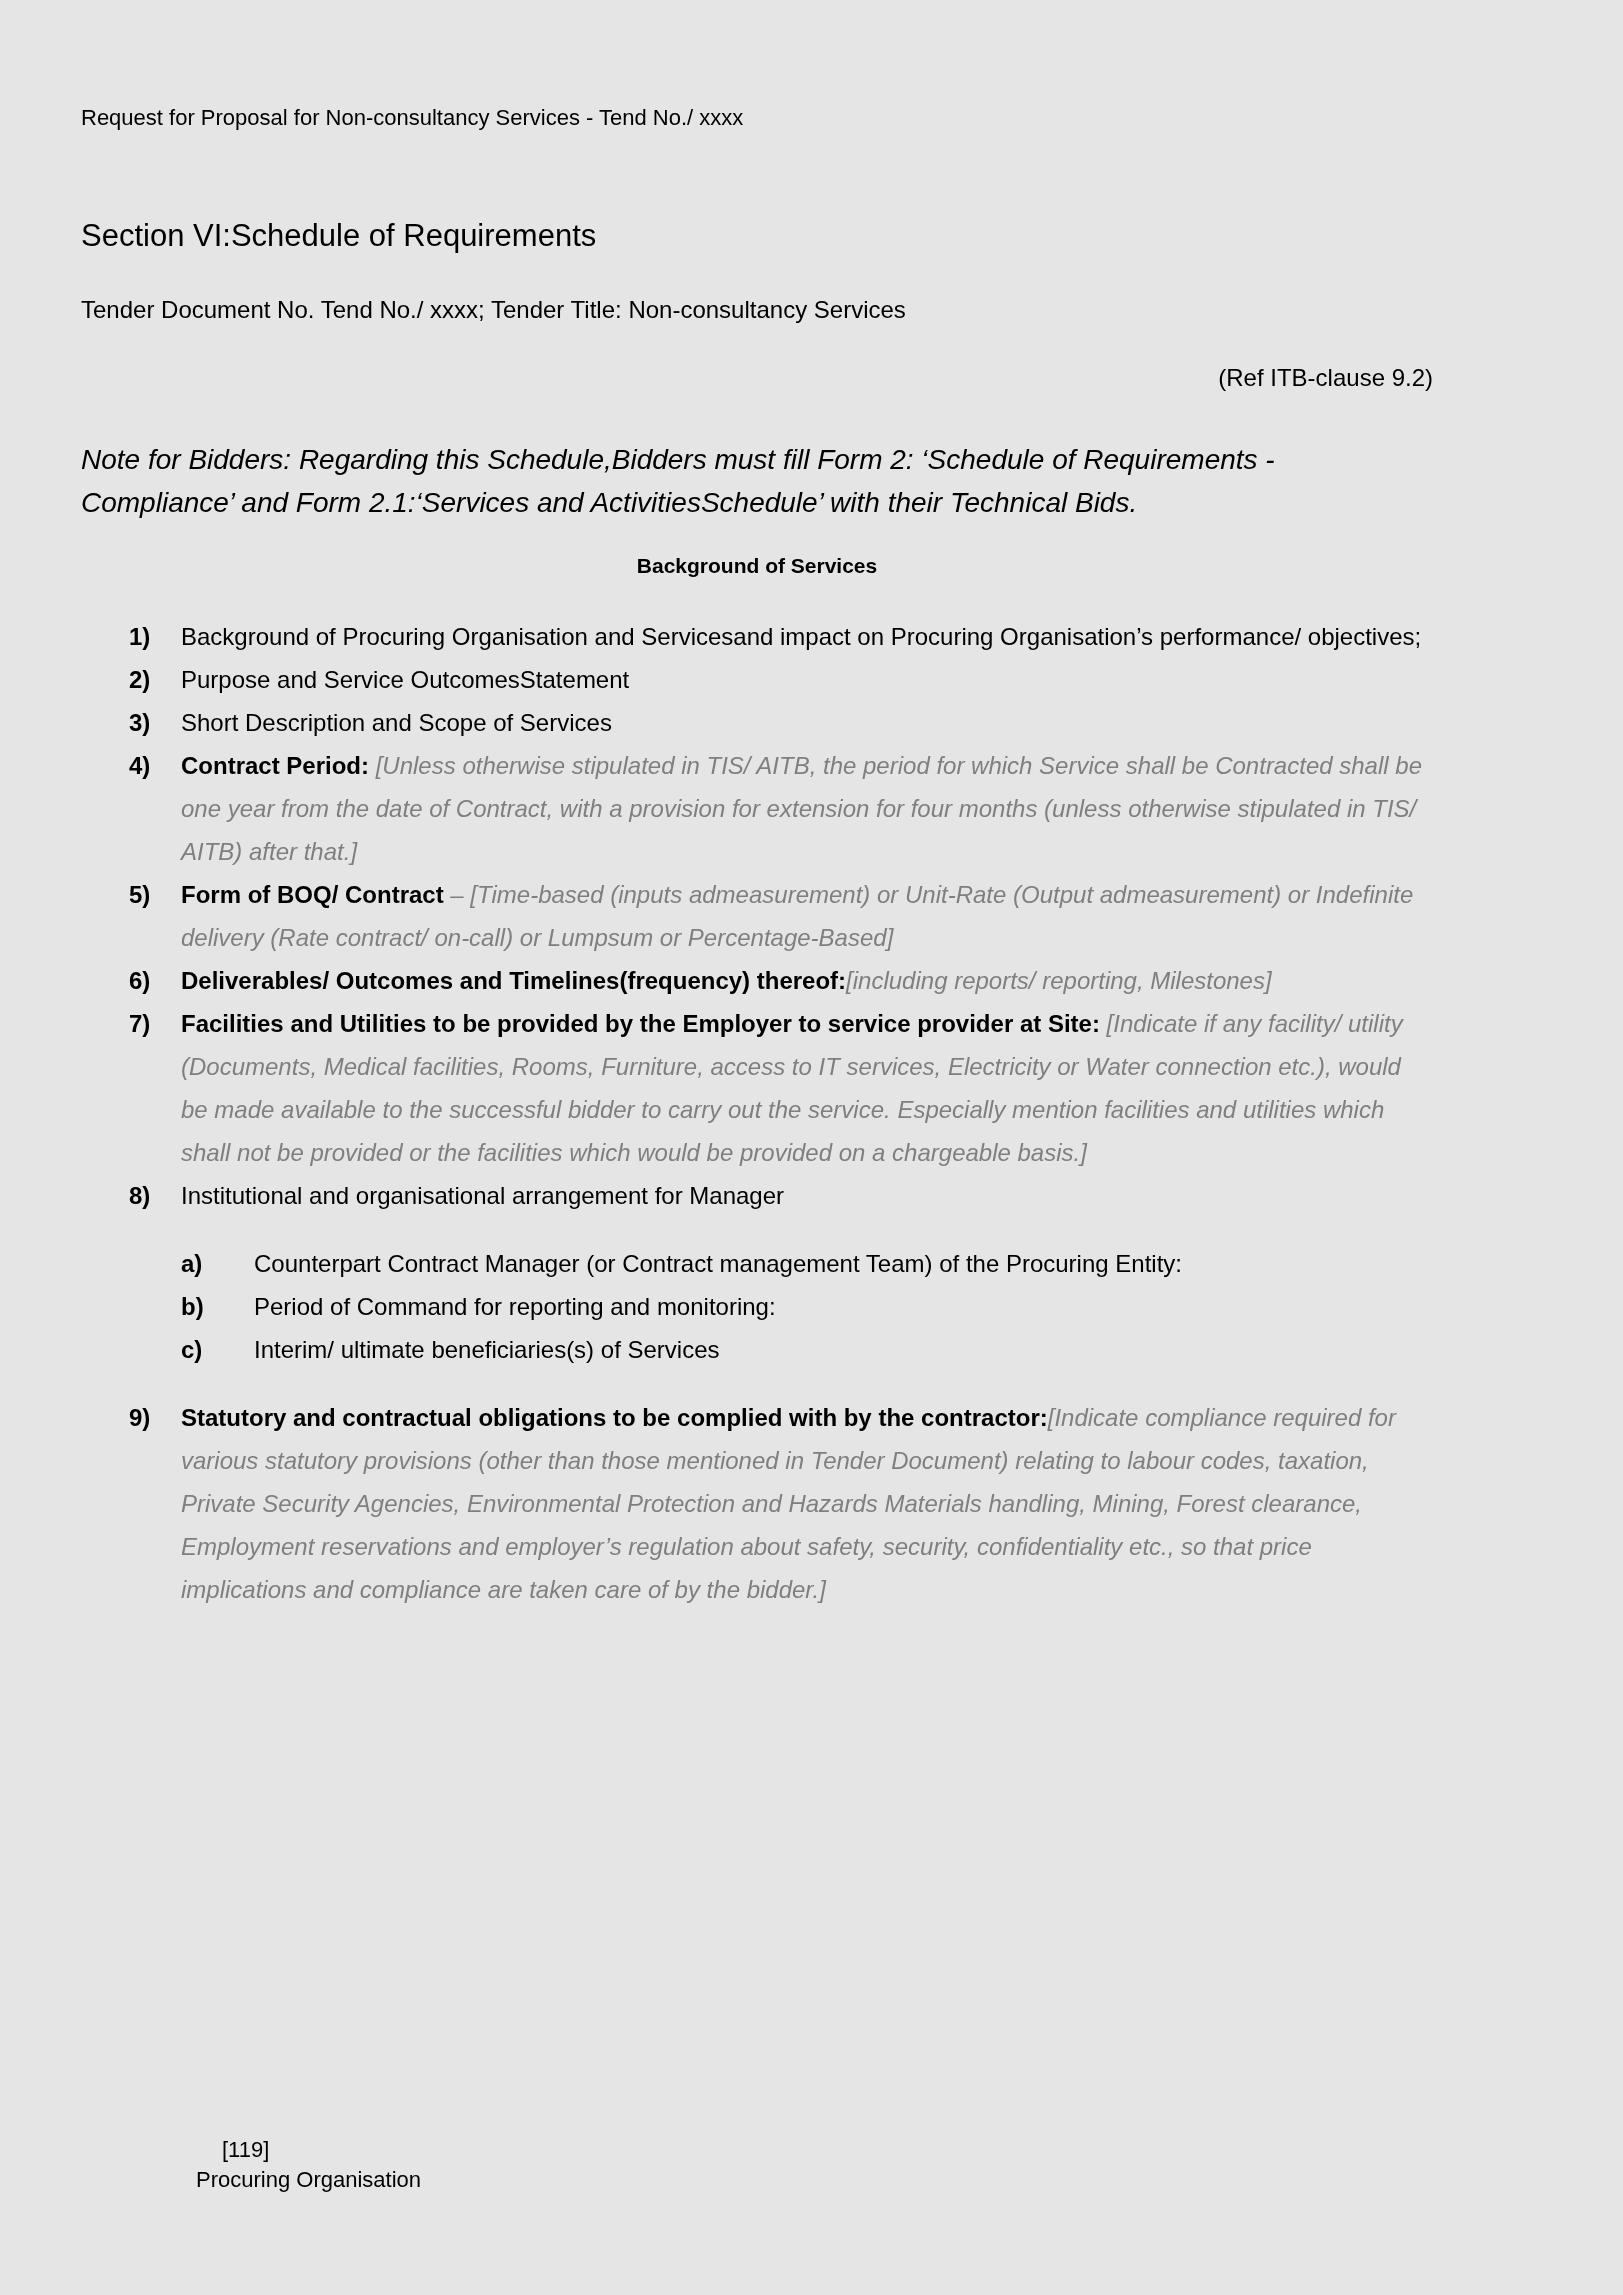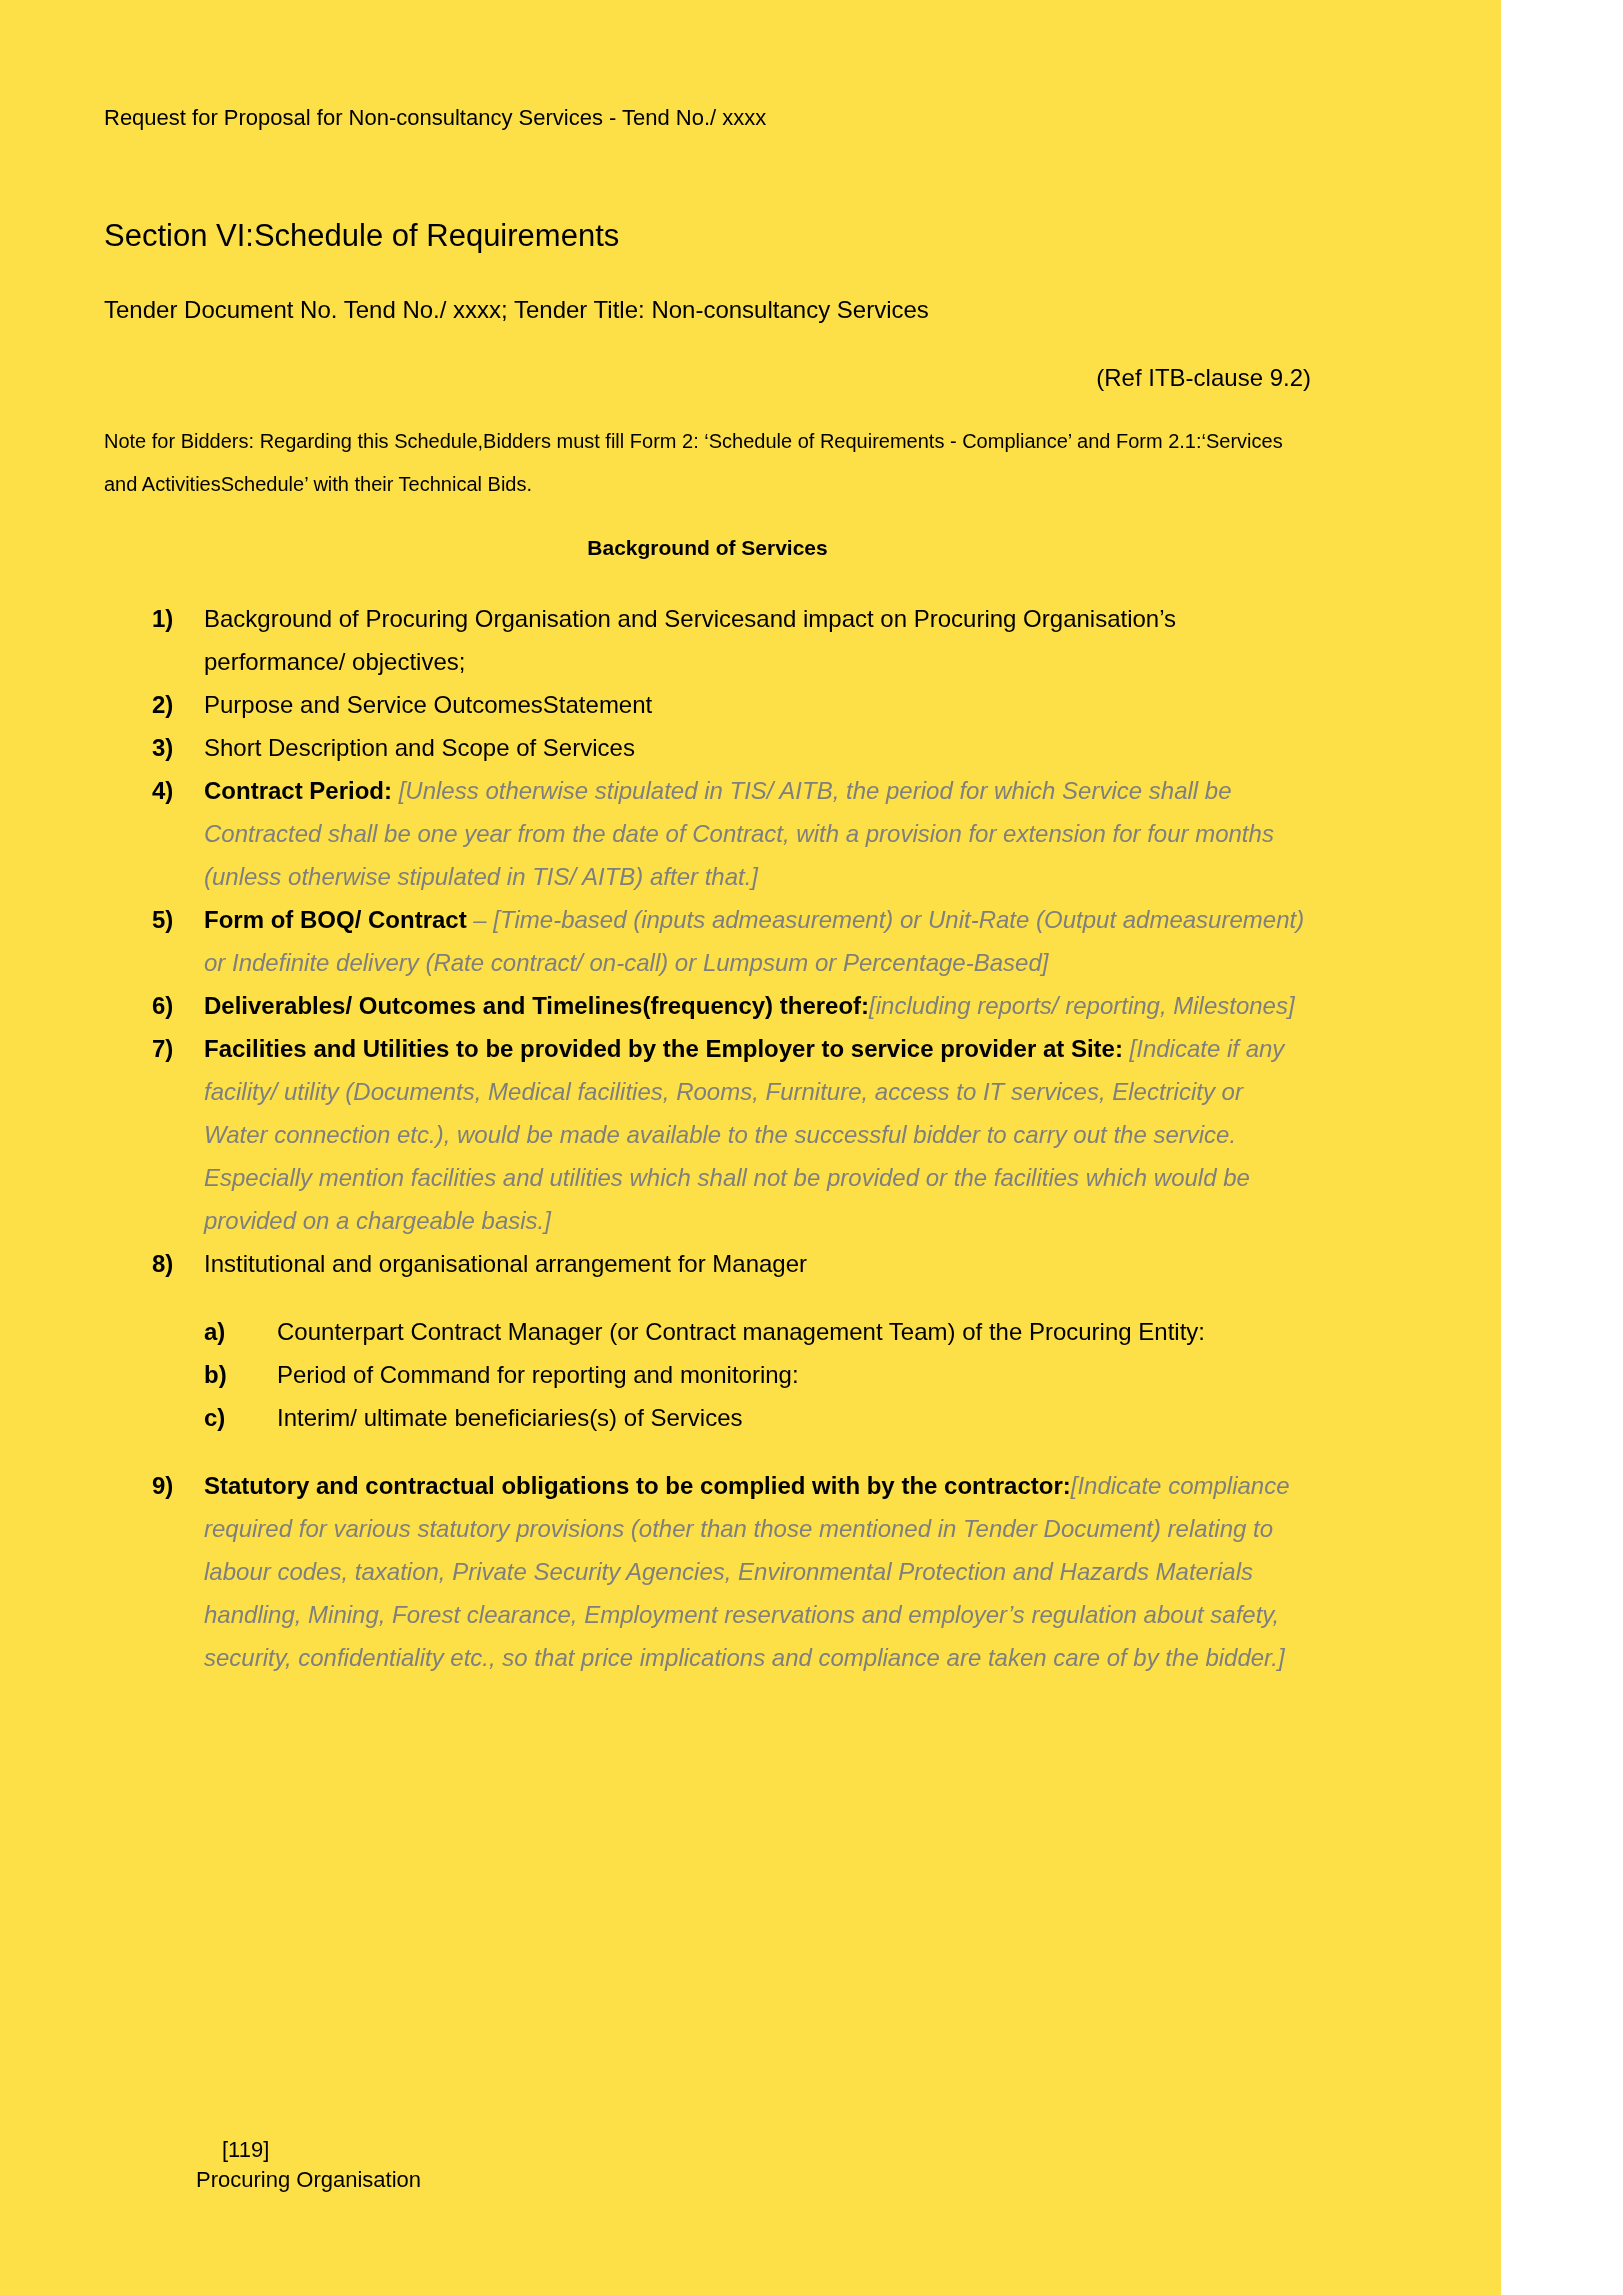--- a/index.html
+++ b/index.html
@@ -1,22 +1,22 @@
 <!DOCTYPE html>
 <html style="font-size:10.5px"><head>
 <meta charset="utf-8">
 <style>
   html, body { margin: 0; padding: 0; background: #ffffff; }
   .page {
     position: relative;
-    width: 1501px;
+    width: 1623px;
     height: 2295px;
     box-sizing: border-box;
-    background: #fde047;
-    padding: 103px 190px 0 104px;
+    background: #e5e5e5;
+    padding: 103px 190px 0 81px;
     font-family: "Liberation Sans", sans-serif;
     color: #000000;
     overflow: hidden;
   }
   .doc-header {
     font-size: 22px;
     line-height: 30px;
   }
   .title {
     margin: 82px 0 12px 0;
@@ -30,23 +30,24 @@
     font-size: 24px;
     line-height: 33px;
   }
   .p-ref {
     margin: 35px 0 0 0;
     font-size: 24px;
     line-height: 33px;
     text-align: right;
   }
   .note {
-    margin: 26px 0 0 0;
-    font-size: 20px;
+    margin: 44px 0 0 0;
+    font-size: 28px;
     line-height: 43px;
+    font-style: italic;
   }
   .bg-heading {
     margin: 23px 0 0 0;
     font-size: 21px;
     line-height: 37px;
     font-weight: 700;
     text-align: center;
   }
   .list {
     margin: 31px 0 0 0;

